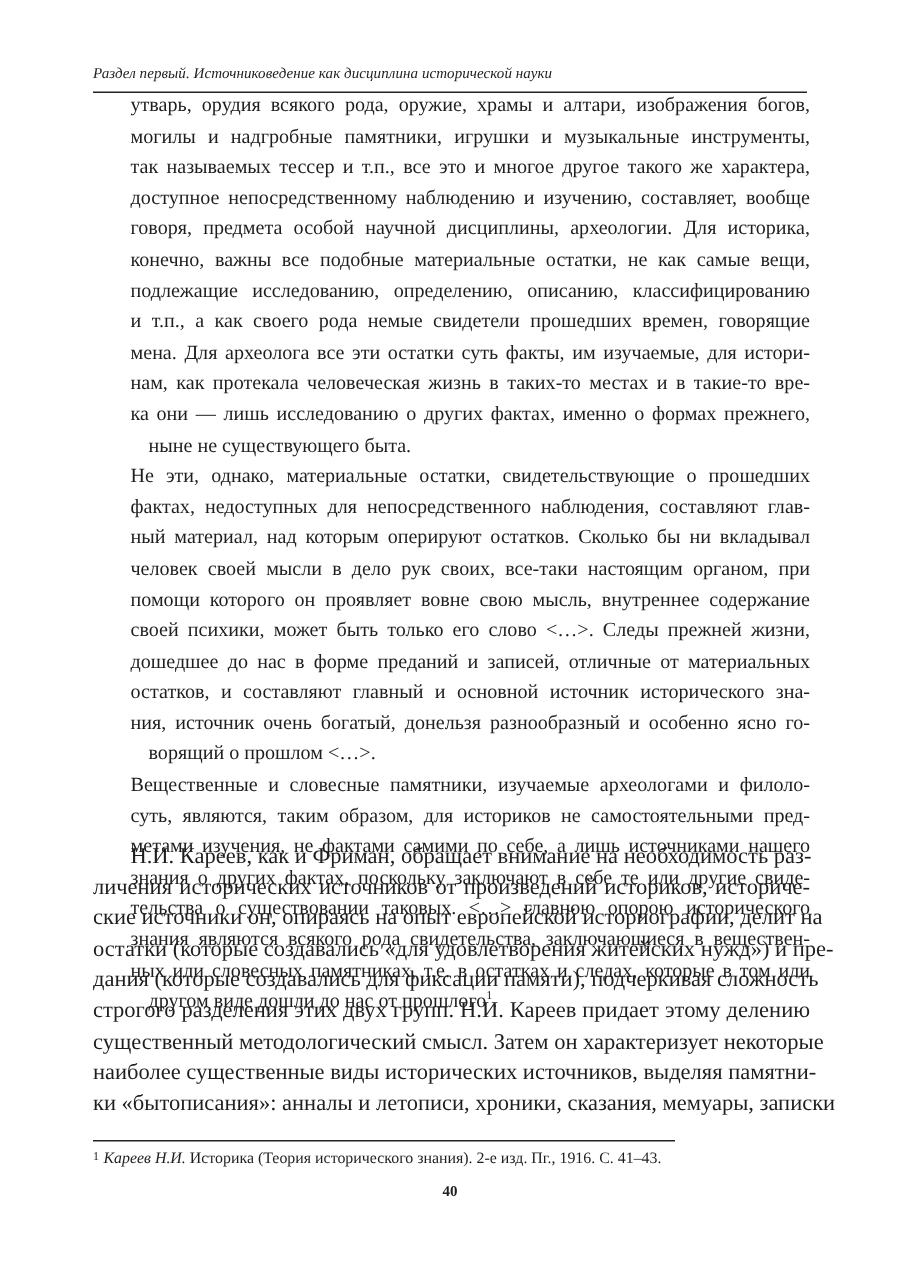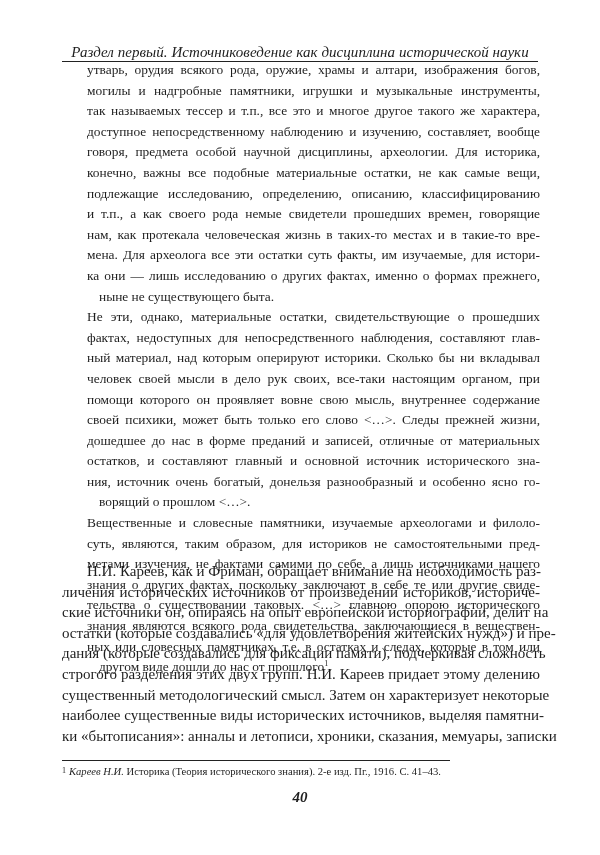--- a/index.html
+++ b/index.html
@@ -13,24 +13,23 @@
       position: relative;
       overflow: hidden;
       font-family: "DejaVu Serif", "Liberation Serif", serif;
       color: #1e1e1e;
     }
     .running-header {
       position: absolute;
       left: 62px;
       top: 44px;
       width: 476px;
-      text-align: center;
       font-family: "Liberation Serif", serif;
       font-style: italic;
-      font-size: 15px;
+      font-size: 10px;
       letter-spacing: 0.05px;
       color: #222;
     }
     .header-rule {
       position: absolute;
       left: 62px;
       top: 61px;
       width: 476px;
       height: 0;
       border-top: 1px solid #222;
@@ -100,51 +99,50 @@
       text-align: center;
     }
     .page-number {
       position: absolute;
       left: 0;
       width: 600px;
       top: 789px;
       text-align: center;
       font-family: "Liberation Serif", serif;
       font-weight: bold;
-      font-size: 15px;
-      font-style: italic;
+      font-size: 10px;
     }
   </style>
 </head>
 <body>
 
 <div class="running-header">Раздел первый. Источниковедение как дисциплина исторической науки</div>
 <div class="header-rule"></div>
 
 <div class="quote-block">
 
   <div>
     <span class="line">утварь, орудия всякого рода, оружие, храмы и алтари, изображения богов,</span>
     <span class="line">могилы и надгробные памятники, игрушки и музыкальные инструменты,</span>
     <span class="line">так называемых тессер и т.п., все это и многое другое такого же характера,</span>
     <span class="line">доступное непосредственному наблюдению и изучению, составляет, вообще</span>
     <span class="line">говоря, предмета особой научной дисциплины, археологии. Для историка,</span>
     <span class="line">конечно, важны все подобные материальные остатки, не как самые вещи,</span>
     <span class="line">подлежащие исследованию, определению, описанию, классифицированию</span>
     <span class="line">и т.п., а как своего рода немые свидетели прошедших времен, говорящие</span>
+    <span class="line">мена. Для археолога все эти остатки суть факты, им изучаемые, для истори-</span>
     <span class="line">нам, как протекала человеческая жизнь в таких-то местах и в такие-то вре-</span>
-    <span class="line">мена. Для археолога все эти остатки суть факты, им изучаемые, для истори-</span>
     <span class="line">ка они — лишь исследованию о других фактах, именно о формах прежнего,</span>
     <span class="line last">ныне не существующего быта.</span>
   </div>
 
   <div>
     <span class="line">Не эти, однако, материальные остатки, свидетельствующие о прошедших</span>
     <span class="line">фактах, недоступных для непосредственного наблюдения, составляют глав-</span>
-    <span class="line">ный материал, над которым оперируют историки. Сколько бы ни вкладывал</span>
+    <span class="line">ный материал, над которым оперируют остатков. Сколько бы ни вкладывал</span>
     <span class="line">человек своей мысли в дело рук своих, все-таки настоящим органом, при</span>
     <span class="line">помощи которого он проявляет вовне свою мысль, внутреннее содержание</span>
     <span class="line">своей психики, может быть только его слово &lt;…&gt;. Следы прежней жизни,</span>
     <span class="line">дошедшее до нас в форме преданий и записей, отличные от материальных</span>
     <span class="line">остатков, и составляют главный и основной источник исторического зна-</span>
     <span class="line">ния, источник очень богатый, донельзя разнообразный и особенно ясно го-</span>
     <span class="line last">ворящий о прошлом &lt;…&gt;.</span>
   </div>
 
   <div>

